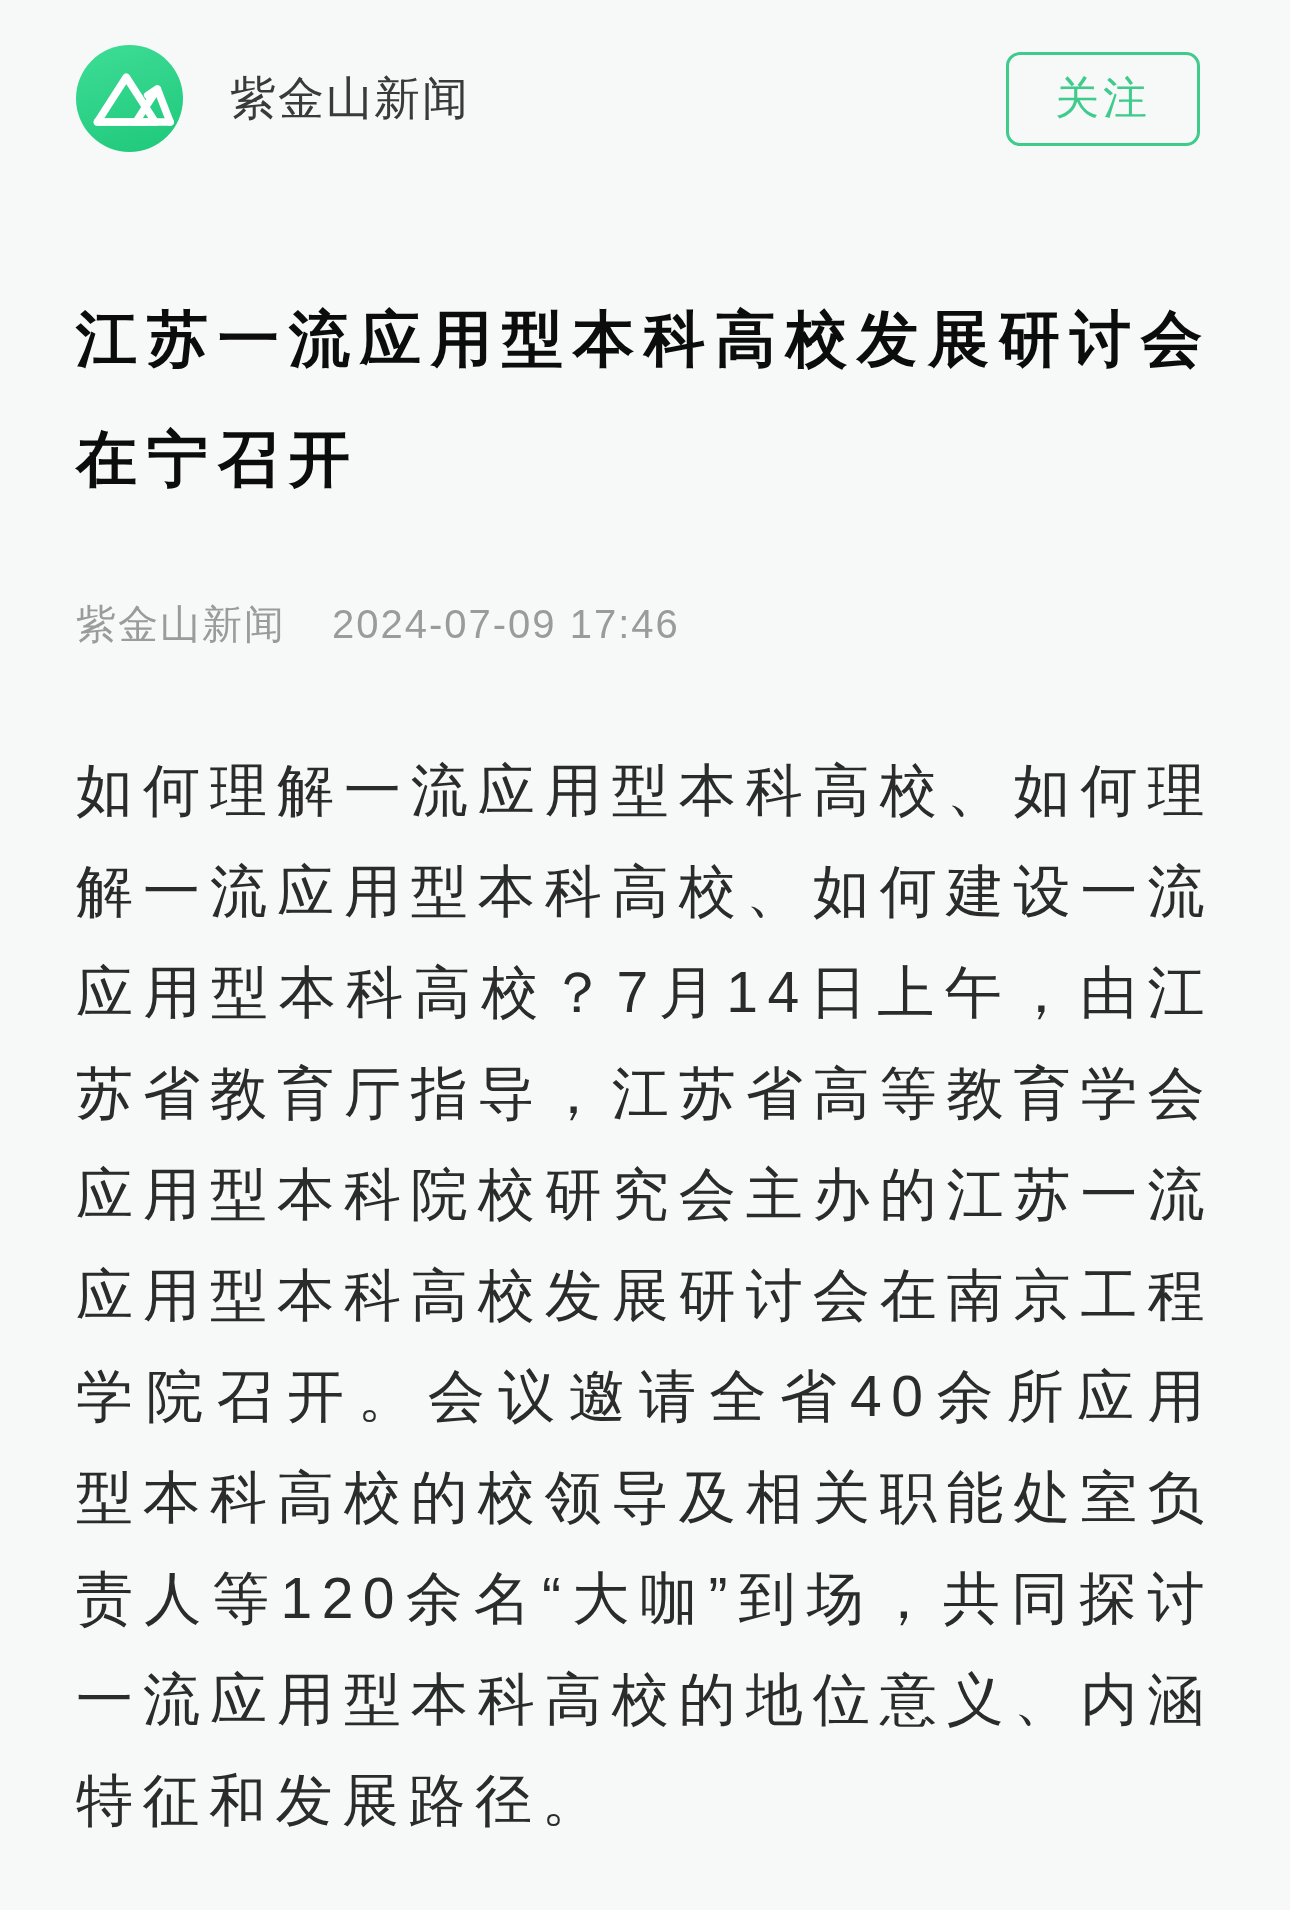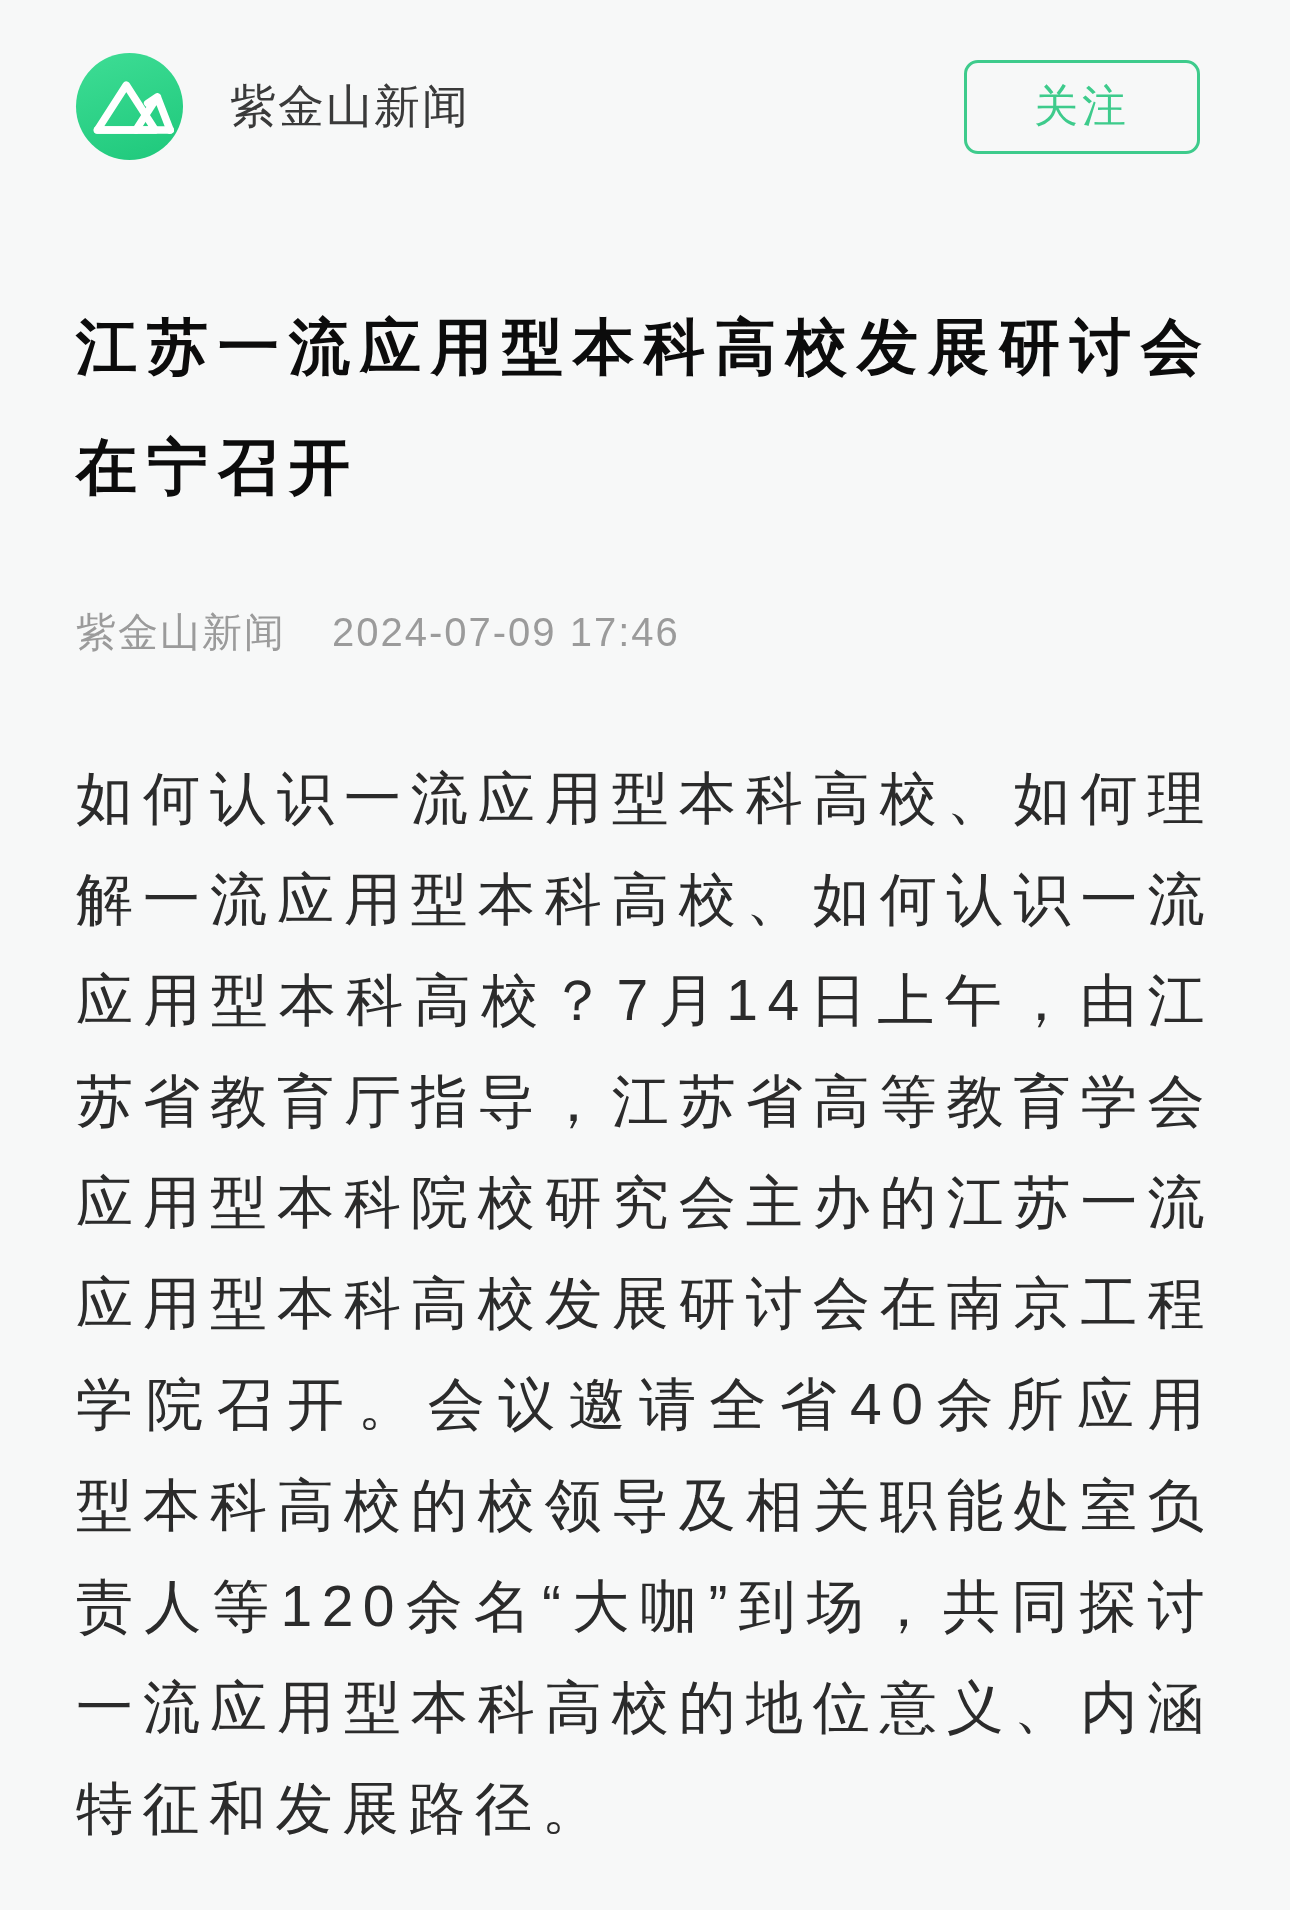--- a/index.html
+++ b/index.html
@@ -16,21 +16,21 @@
   html, body {
     width: 1290px;
     height: 1910px;
     overflow: hidden;
     background: var(--background);
     font-family: "Liberation Sans", "DejaVu Sans", sans-serif;
   }
   .page {
     width: 1290px;
     height: 1910px;
-    padding: 8px 76px;
+    padding: 0 76px;
   }
   
   .header {
     padding-top: 45px;
     display: flex;
     align-items: center;
   }
   .brand {
     display: flex;
     align-items: center;
@@ -49,21 +49,21 @@
   .logo svg { width: 107px; height: 107px; display: block; }
   .brand-name {
     margin-left: 47px;
     font-size: 46px;
     color: var(--brand-text);
     letter-spacing: 2px;
   }
   .follow-btn {
     margin-left: auto;
     margin-right: 14px;
-    width: 236px;
+    width: 194px;
     height: 94px;
     border: 3px solid var(--accent-green);
     border-radius: 14px;
     background: transparent;
     color: var(--accent-green);
     font-size: 44px;
     letter-spacing: 4px;
     font-family: inherit;
     display: flex;
     align-items: center;
@@ -118,16 +118,16 @@
   </header>
 
   <main>
     <h1 class="title">江苏一流应用型本科高校发展研讨会在宁召开</h1>
 
     <div class="meta">
       <span class="source">紫金山新闻</span>
       <span class="datetime">2024-07-09 17:46</span>
     </div>
 
-    <p class="body-text">如何认识一流应用型本科高校、如何理解一流应用型本科高校、如何认识一流应用型本科高校？7月14日上午，由江苏省教育厅指导，江苏省高等教育学会应用型本科院校研究会主办的江苏一流应用型本科高校发展研讨会在南京工程学院召开。会议邀请全省40余所应用型本科高校的校领导及相关职能处室负责人等120余名“大咖”到场，共同探讨一流应用型本科高校的地位意义、内涵特征和发展路径。</p>
+    <p class="body-text">如何理解一流应用型本科高校、如何理解一流应用型本科高校、如何建设一流应用型本科高校？7月14日上午，由江苏省教育厅指导，江苏省高等教育学会应用型本科院校研究会主办的江苏一流应用型本科高校发展研讨会在南京工程学院召开。会议邀请全省40余所应用型本科高校的校领导及相关职能处室负责人等120余名“大咖”到场，共同探讨一流应用型本科高校的地位意义、内涵特征和发展路径。</p>
   </main>
 
 </div>
 
 </body></html>

